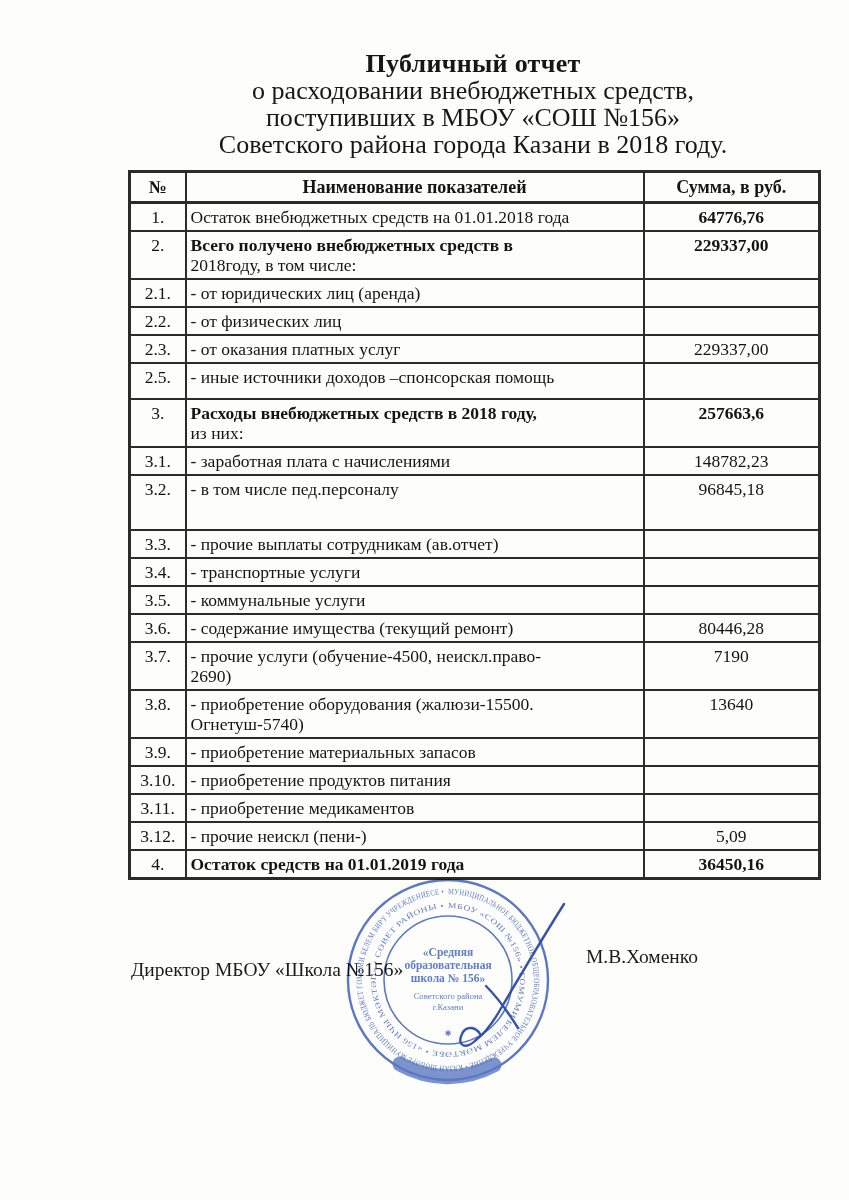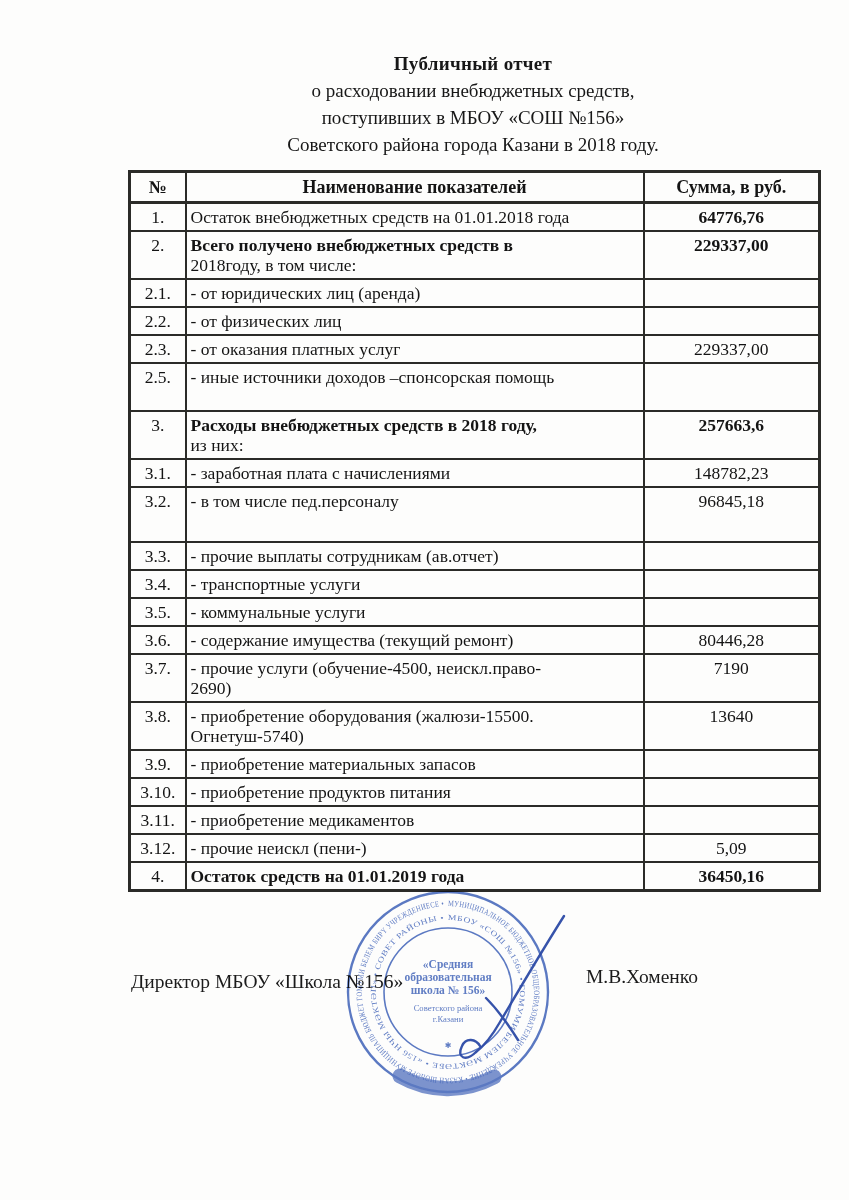--- a/index.html
+++ b/index.html
@@ -11,21 +11,21 @@
     overflow:hidden;
     position:relative;
   }
   .page{position:relative;width:849px;height:1200px;}
 
   
   .title-block{
     width:690px;
     margin:50px 0 0 128px;
     text-align:center;
-    font-size:19px;
+    font-size:26px;
     line-height:27px;
     color:#171717;
   }
   .title-block .t1{font-weight:bold;letter-spacing:.3px;}
 
   
   table.report{
     border-collapse:collapse;
     margin:12px 0 0 128px;
     width:690px;
@@ -47,34 +47,34 @@
     padding:4px 2px;
     border-bottom:3px solid #2b2b28;
   }
   col.c-num{width:56px;}
   col.c-name{width:458px;}
   col.c-sum{width:176px;}
   td.cell-num{text-align:center;}
   td.cell-name{padding-left:9px;}
   td.cell-sum{text-align:center;}
   .b{font-weight:bold;}
-  tr.pad-b td{padding-bottom:23px;}
+  tr.pad-b td{padding-bottom:11px;}
   tr.pad-b2 td{padding-bottom:30px;}
 
   
   .footer-row{
     position:relative;
     margin:66px 0 0 0;
     width:849px;
     height:240px;
     font-size:19.5px;
     color:#1b1b1b;
   }
   .director-label{position:absolute;left:131px;top:0;white-space:nowrap;margin-top:13px;}
-  .director-name{position:absolute;left:586px;top:8px;white-space:nowrap;text-align:center;}
+  .director-name{position:absolute;left:586px;top:0;white-space:nowrap;text-align:center;}
 
   .stamp-wrap{
     position:absolute;
     left:330px;top:-78px;
     width:280px;height:240px;
     pointer-events:none;
   }
   .stamp-wrap svg{mix-blend-mode:multiply;}
 </style>
 </head>

